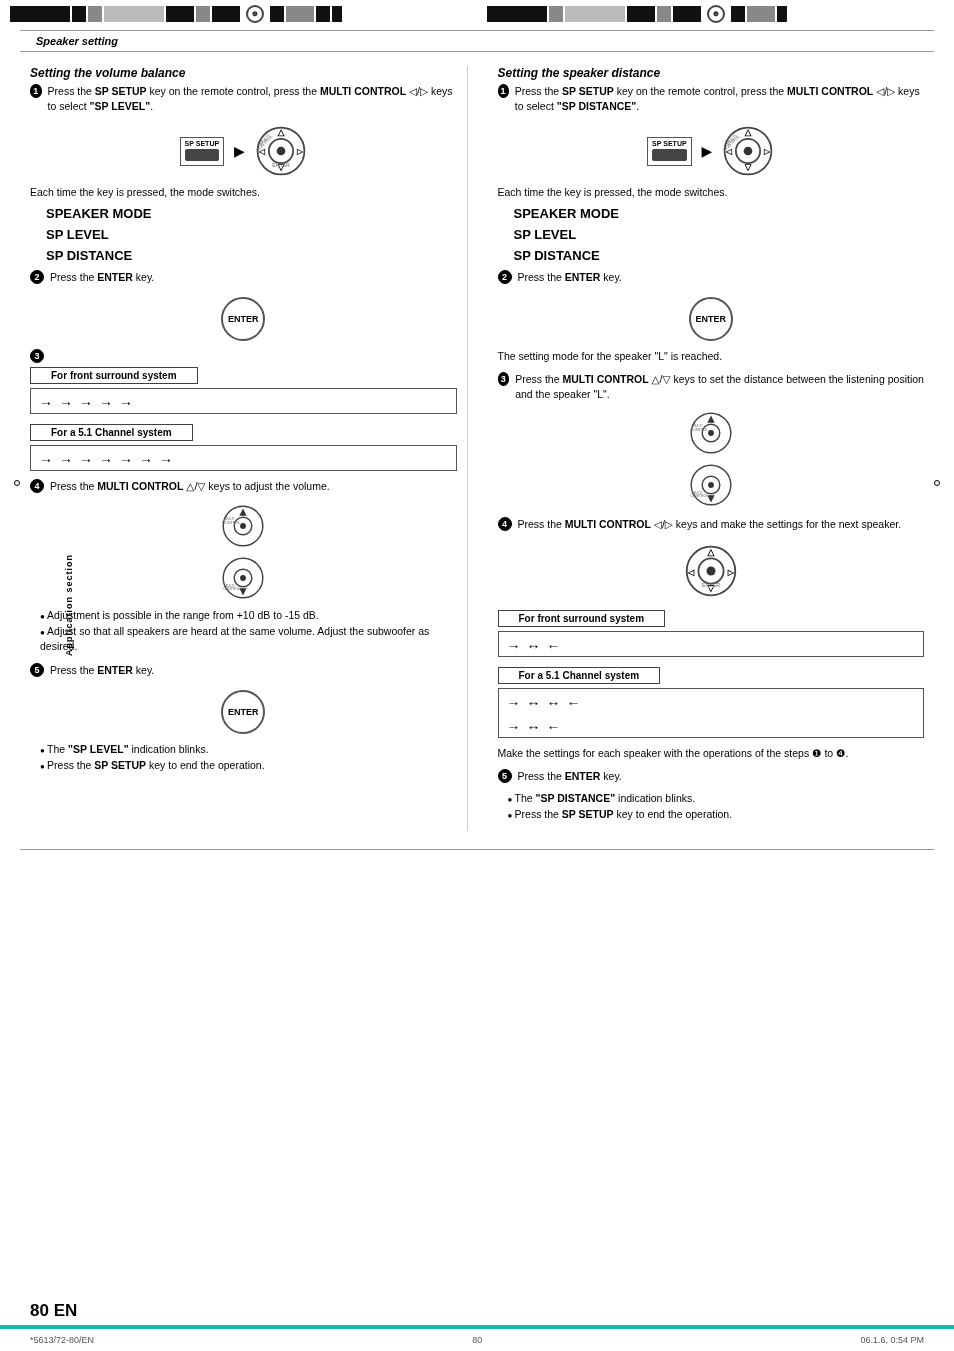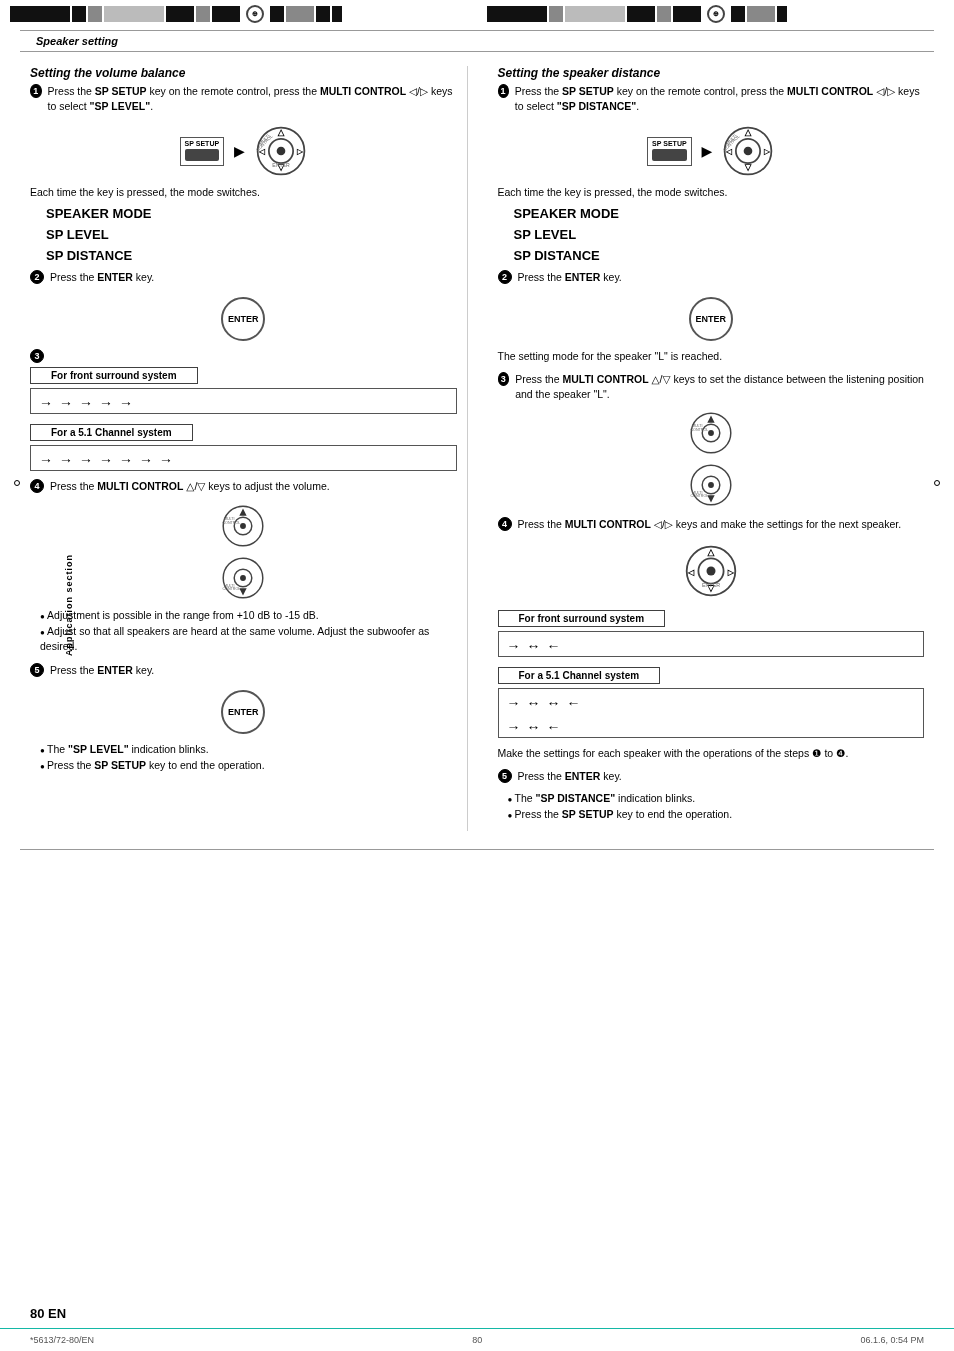--- a/index.html
+++ b/index.html
@@ -170,34 +170,34 @@
     .multi-ctrl-container {
       text-align: center;
       margin: 6px 0;
     }
 
     
     .page-footer {
       position: absolute;
       bottom: 30px;
       left: 30px;
-      font-size: 13px;
+      font-size: 17px;
       font-weight: bold;
     }
 
     .bottom-bar {
       position: absolute;
       bottom: 0;
       left: 0;
       right: 0;
       display: flex;
       justify-content: space-between;
       align-items: center;
       padding: 6px 30px;
-      border-top: 1px solid #14b8a6;
+      border-top: 4px solid #14b8a6;
       font-size: 9px;
       color: #555;
     }
 
     .divider-h {
       border: none;
       border-top: 1px solid #999;
       margin: 8px 0;
     }
 

